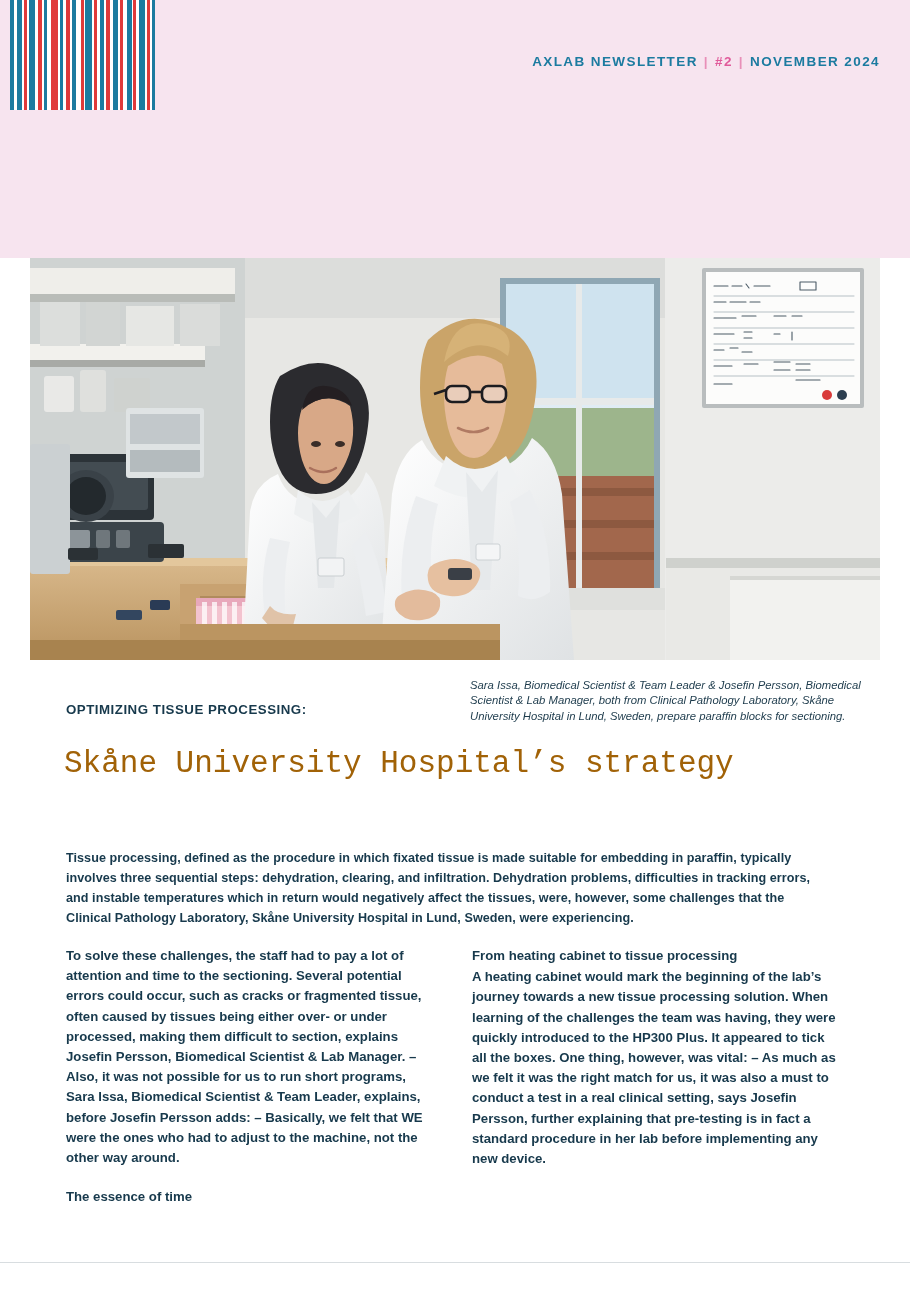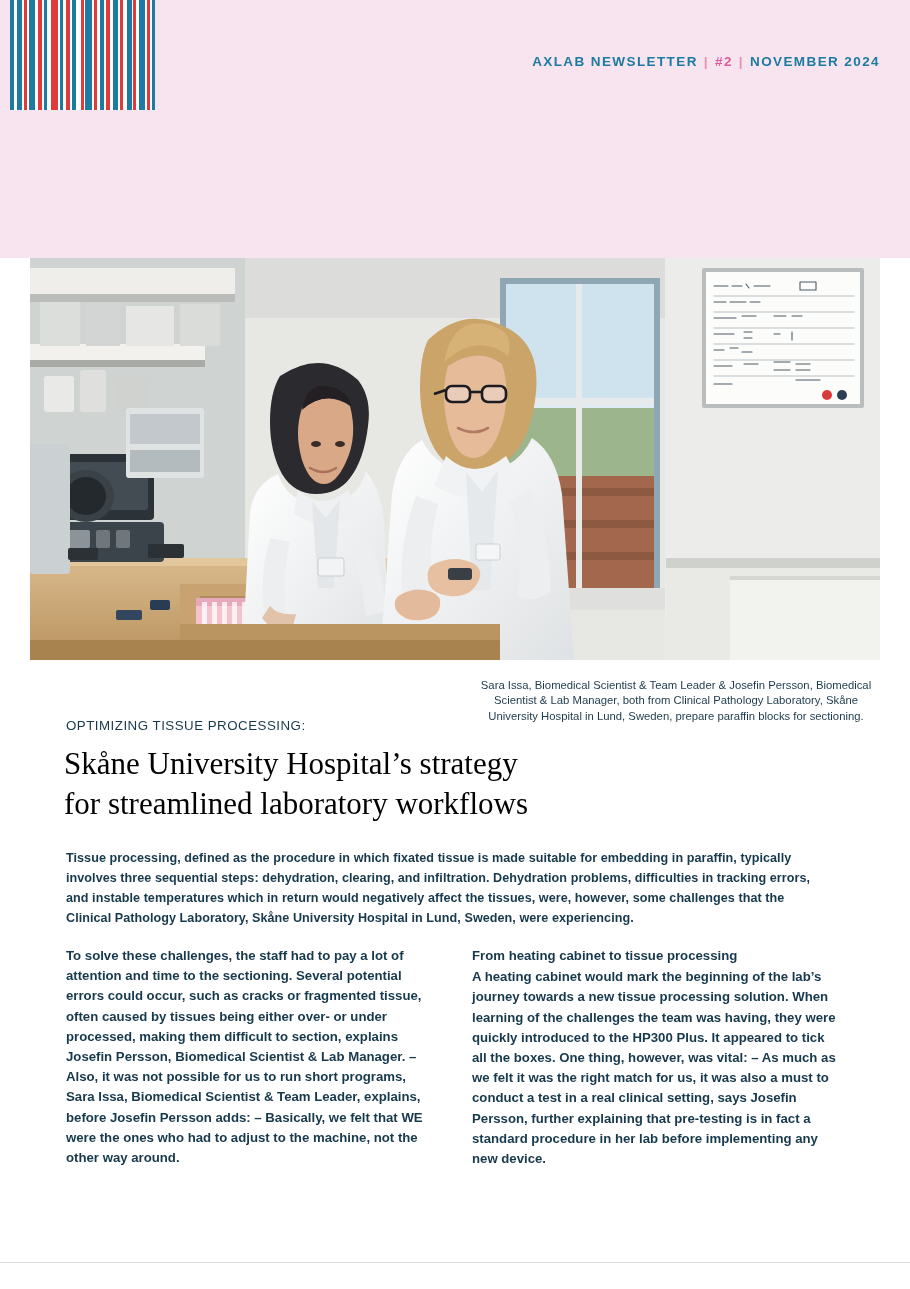--- a/index.html
+++ b/index.html
@@ -73,46 +73,47 @@
     background: #bfc8cc;
   }
   .hero svg { display: block; }
 
   
   .caption {
     position: absolute;
     left: 470px;
     top: 678px;
     width: 412px;
-    text-align: center;
+    text-align: left;
+    font-style: italic;
     font-size: 11.3px;
     line-height: 15.4px;
     color: #1c3a4b;
   }
 
   
   .eyebrow {
     position: absolute;
     left: 66px;
-    top: 718px;
+    top: 702px;
     font-size: 13.3px;
-    font-weight: 400;
+    font-weight: 700;
     letter-spacing: 0.5px;
     color: #17394c;
   }
   .headline {
     position: absolute;
     left: 64px;
     top: 744px;
     width: 700px;
     font-size: 31px;
     line-height: 40px;
     font-weight: 400;
-    color: #000000;
-    font-family: Liberation Serif, serif;
+    color: #a16207;
+    font-family: Liberation Mono, monospace;
   }
   .headline div { white-space: nowrap; }
 
   
   .standfirst {
     position: absolute;
     left: 66px;
     top: 848px;
     width: 762px;
     font-size: 12.6px;
@@ -374,27 +375,27 @@
     <rect x="0" y="382" width="470" height="20" fill="#a8834f"></rect>
     <rect x="150" y="366" width="320" height="16" fill="#bb9561"></rect>
   </svg>
 </div>
 
 <div class="caption">Sara Issa, Biomedical Scientist &amp; Team Leader &amp; Josefin Persson, Biomedical Scientist &amp; Lab Manager, both from Clinical Pathology Laboratory, Skåne University Hospital in Lund, Sweden, prepare paraffin blocks for sectioning.</div>
 
 <div class="eyebrow">OPTIMIZING TISSUE PROCESSING:</div>
 <div class="headline">
   <div>Skåne University Hospital’s strategy</div>
-  <div>for streamlined laboratory workflows</div>
 </div>
 
 <div class="standfirst">Tissue processing, defined as the procedure in which fixated tissue is made suitable for embedding in paraffin, typically involves three sequential steps: dehydration, clearing, and infiltration. Dehydration problems, difficulties in tracking errors, and instable temperatures which in return would negatively affect the tissues, were, however, some challenges that the Clinical Pathology Laboratory, Skåne University Hospital in Lund, Sweden, were experiencing.</div>
 
 <div class="col left">
   <p>To solve these challenges, the staff had to pay a lot of attention and time to the sectioning. Several potential errors could occur, such as cracks or fragmented tissue, often caused by tissues being either over- or under processed, making them difficult to section, explains Josefin Persson, Biomedical Scientist &amp; Lab Manager. – Also, it was not possible for us to run short programs, Sara Issa, Biomedical Scientist &amp; Team Leader, explains, before Josefin Persson adds: – Basically, we felt that WE were the ones who had to adjust to the machine, not the other way around.</p>
+  <h3>The essence of time</h3>
 </div>
 
 <div class="col right">
   <h3>From heating cabinet to tissue processing</h3>
   <p>A heating cabinet would mark the beginning of the lab’s journey towards a new tissue processing solution. When learning of the challenges the team was having, they were quickly introduced to the HP300 Plus. It appeared to tick all the boxes. One thing, however, was vital: – As much as we felt it was the right match for us, it was also a must to conduct a test in a real clinical setting, says Josefin Persson, further explaining that pre-testing is in fact a standard procedure in her lab before implementing any new device.</p>
 </div>
 
 <div class="footer-rule"></div>
 
 </body></html>

